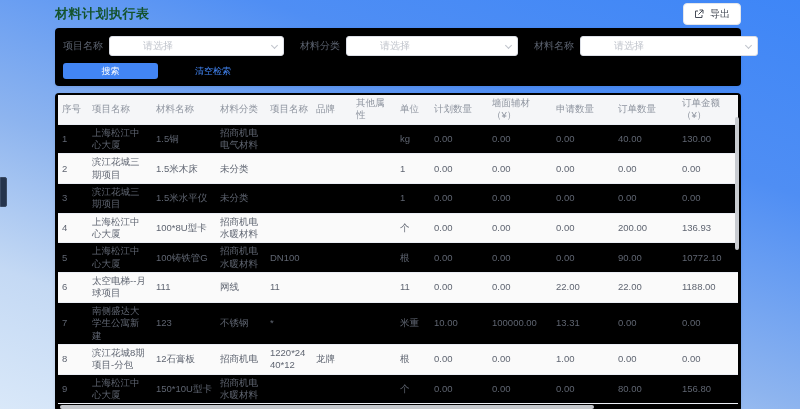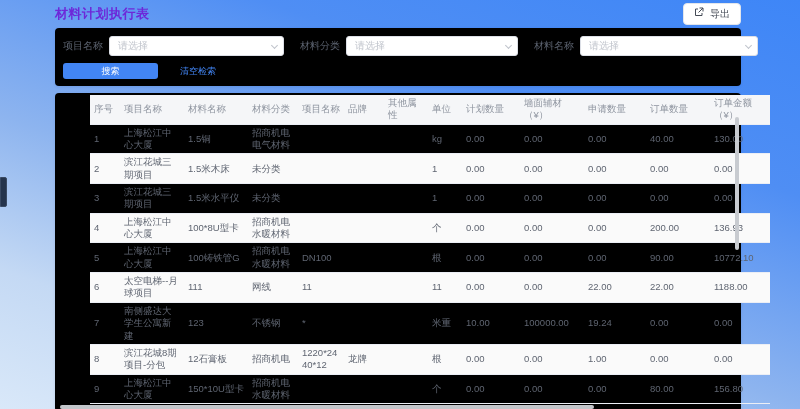--- a/index.html
+++ b/index.html
@@ -8,47 +8,47 @@
   .bg { position:absolute; inset:0; width:800px; height:409px;
     background:linear-gradient(200deg,#3e86f7 0%,#4f8ef4 28%,#8db4ef 58%,#c4d9f4 80%,#d9e8f9 100%); }
 
   .collapse-handle { position:absolute; left:0; top:177px; width:7px; height:30px;
     background:#25344c; border-radius:0 2px 2px 0; border:1px solid #3a4a63; cursor:pointer; }
 
   .content { position:absolute; left:55px; top:0; width:686px; }
 
   .titlebar { display:flex; align-items:center; justify-content:space-between;
     height:26px; padding-top:2px; }
-  .page-title { color:#6d28d9; font-size:13px; font-weight:700; letter-spacing:.5px; }
-  .export-btn { display:flex; gap:6px; background:#ffffff;
+  .page-title { color:#14532d; font-size:13px; font-weight:700; letter-spacing:.5px; }
+  .export-btn { display:flex; align-items:center; gap:6px; background:#ffffff;
     border:1px solid #e2e6ec; border-radius:4px; padding:3px 10px; font-size:10px;
     color:#454b56; cursor:pointer; }
   .export-btn svg { display:block; }
 
   .card { background:#000000; border-radius:4px; box-shadow:0 1px 3px rgba(20,60,130,.12); }
 
   .filter-card { margin-top:2px; padding:8px 8px 7px 8px; }
   .filter-row { display:flex; align-items:center; }
   .filter-group { display:flex; align-items:center; }
   .filter-label { font-size:10px; color:#5c6370; margin-right:6px; white-space:nowrap; }
   .select-box { position:relative; display:flex; align-items:center; height:20px;
     border:1px solid #dcdfe6; border-radius:3px; background:#fff; padding:0 18px 0 8px;
     cursor:pointer; }
-  .select-box .ph { font-size:10px; color:#c0c4cc; }
+  .select-box .ph { font-size:10px; color:#c0c4cc;margin-left:25px; }
   .chevron { position:absolute; right:6px; top:6px; width:5px; height:5px;
     border-right:1px solid #c0c4cc; border-bottom:1px solid #c0c4cc; transform:rotate(45deg); }
   .w1 { width:175px; } .w2 { width:172px; } .w3 { width:178px; }
   .g2 { margin-left:16px; } .g3 { margin-left:16px; }
-  .btn-row { display:flex; align-items:center; margin-top:7px; }
+  .btn-row { display:flex; align-items:center; margin-top:7px;gap:25px; }
   .search-btn { width:95px; height:16px; background:#4285f4; color:#fff; border:none;
     border-radius:3px; font-size:9px; cursor:pointer; line-height:16px; text-align:center; }
-  .clear-link { margin-left:22px; font-size:9px; color:#4285f4; cursor:pointer; }
+  .clear-link { margin-left:12px; font-size:9px; color:#4285f4; cursor:pointer; }
 
   .table-card { position:relative; margin-top:7px; padding:2px 3px 0 3px; }
-  table { width:100%; border-collapse:collapse; table-layout:fixed;margin-left:32px; }
+  table { width:100%; border-collapse:collapse; table-layout:fixed; }
   th, td { font-size:9.5px; text-align:left; padding:2px 4px; word-break:break-all;
     line-height:1.3; vertical-align:middle; border-bottom:1px solid #ebeef5; }
   thead th { background:#f5f6f8; color:#8d939e; font-weight:400; height:20px; }
   tbody td { color:#5f6571; height:27px; }
   tbody tr:nth-child(even) td { background:#fafafa; }
 
   .hscroll-track { height:7px; margin:1px 2px 0 2px; }
   .hscroll-thumb { width:79%; height:4px; background:#c3c6cb; border-radius:2px; cursor:pointer; }
   .vscroll-thumb { position:absolute; right:2px; top:24px; width:4px; height:133px;
     background:#c8cbd0; border-radius:2px; cursor:pointer; }
@@ -236,21 +236,21 @@
           <td>7</td>
           <td>南侧盛达大学生公寓新建</td>
           <td>123</td>
           <td>不锈钢</td>
           <td>*</td>
           <td></td>
           <td></td>
           <td>米重</td>
           <td>10.00</td>
           <td>100000.00</td>
-          <td>19.24</td>
+          <td>13.31</td>
           <td>0.00</td>
           <td>0.00</td>
         </tr>
           <tr>
           <td>8</td>
           <td>滨江花城8期项目-分包</td>
           <td>12石膏板</td>
           <td>招商机电</td>
           <td>1220*2440*12</td>
           <td>龙牌</td>

